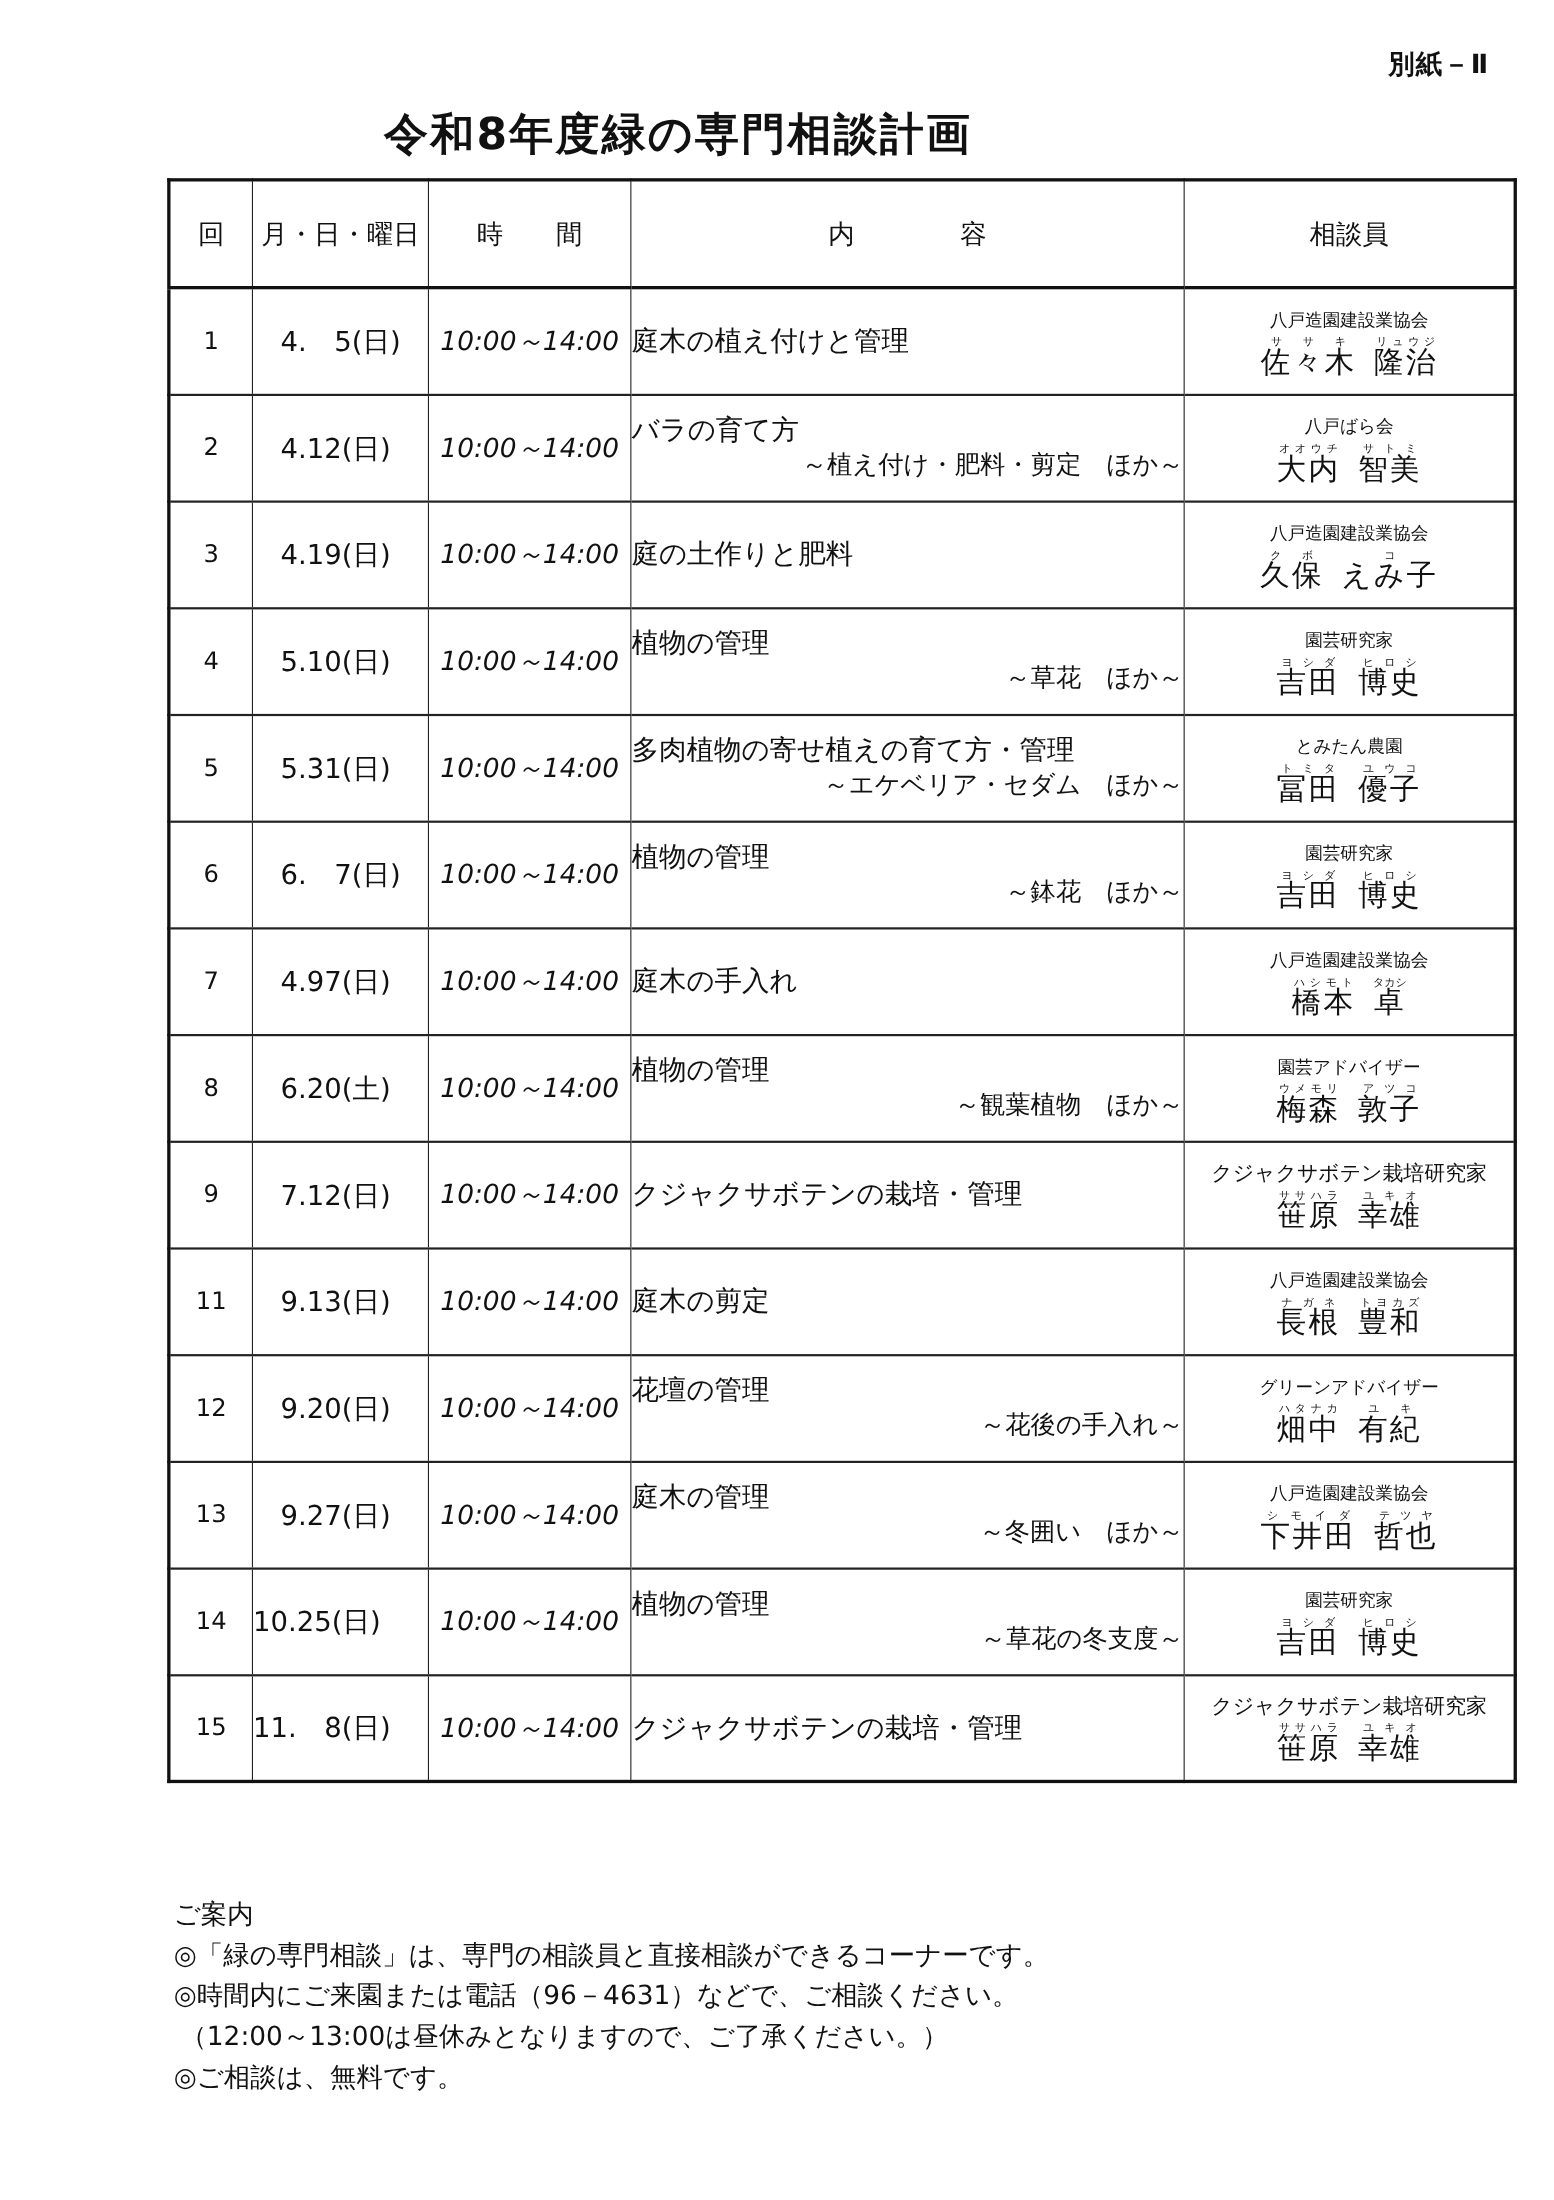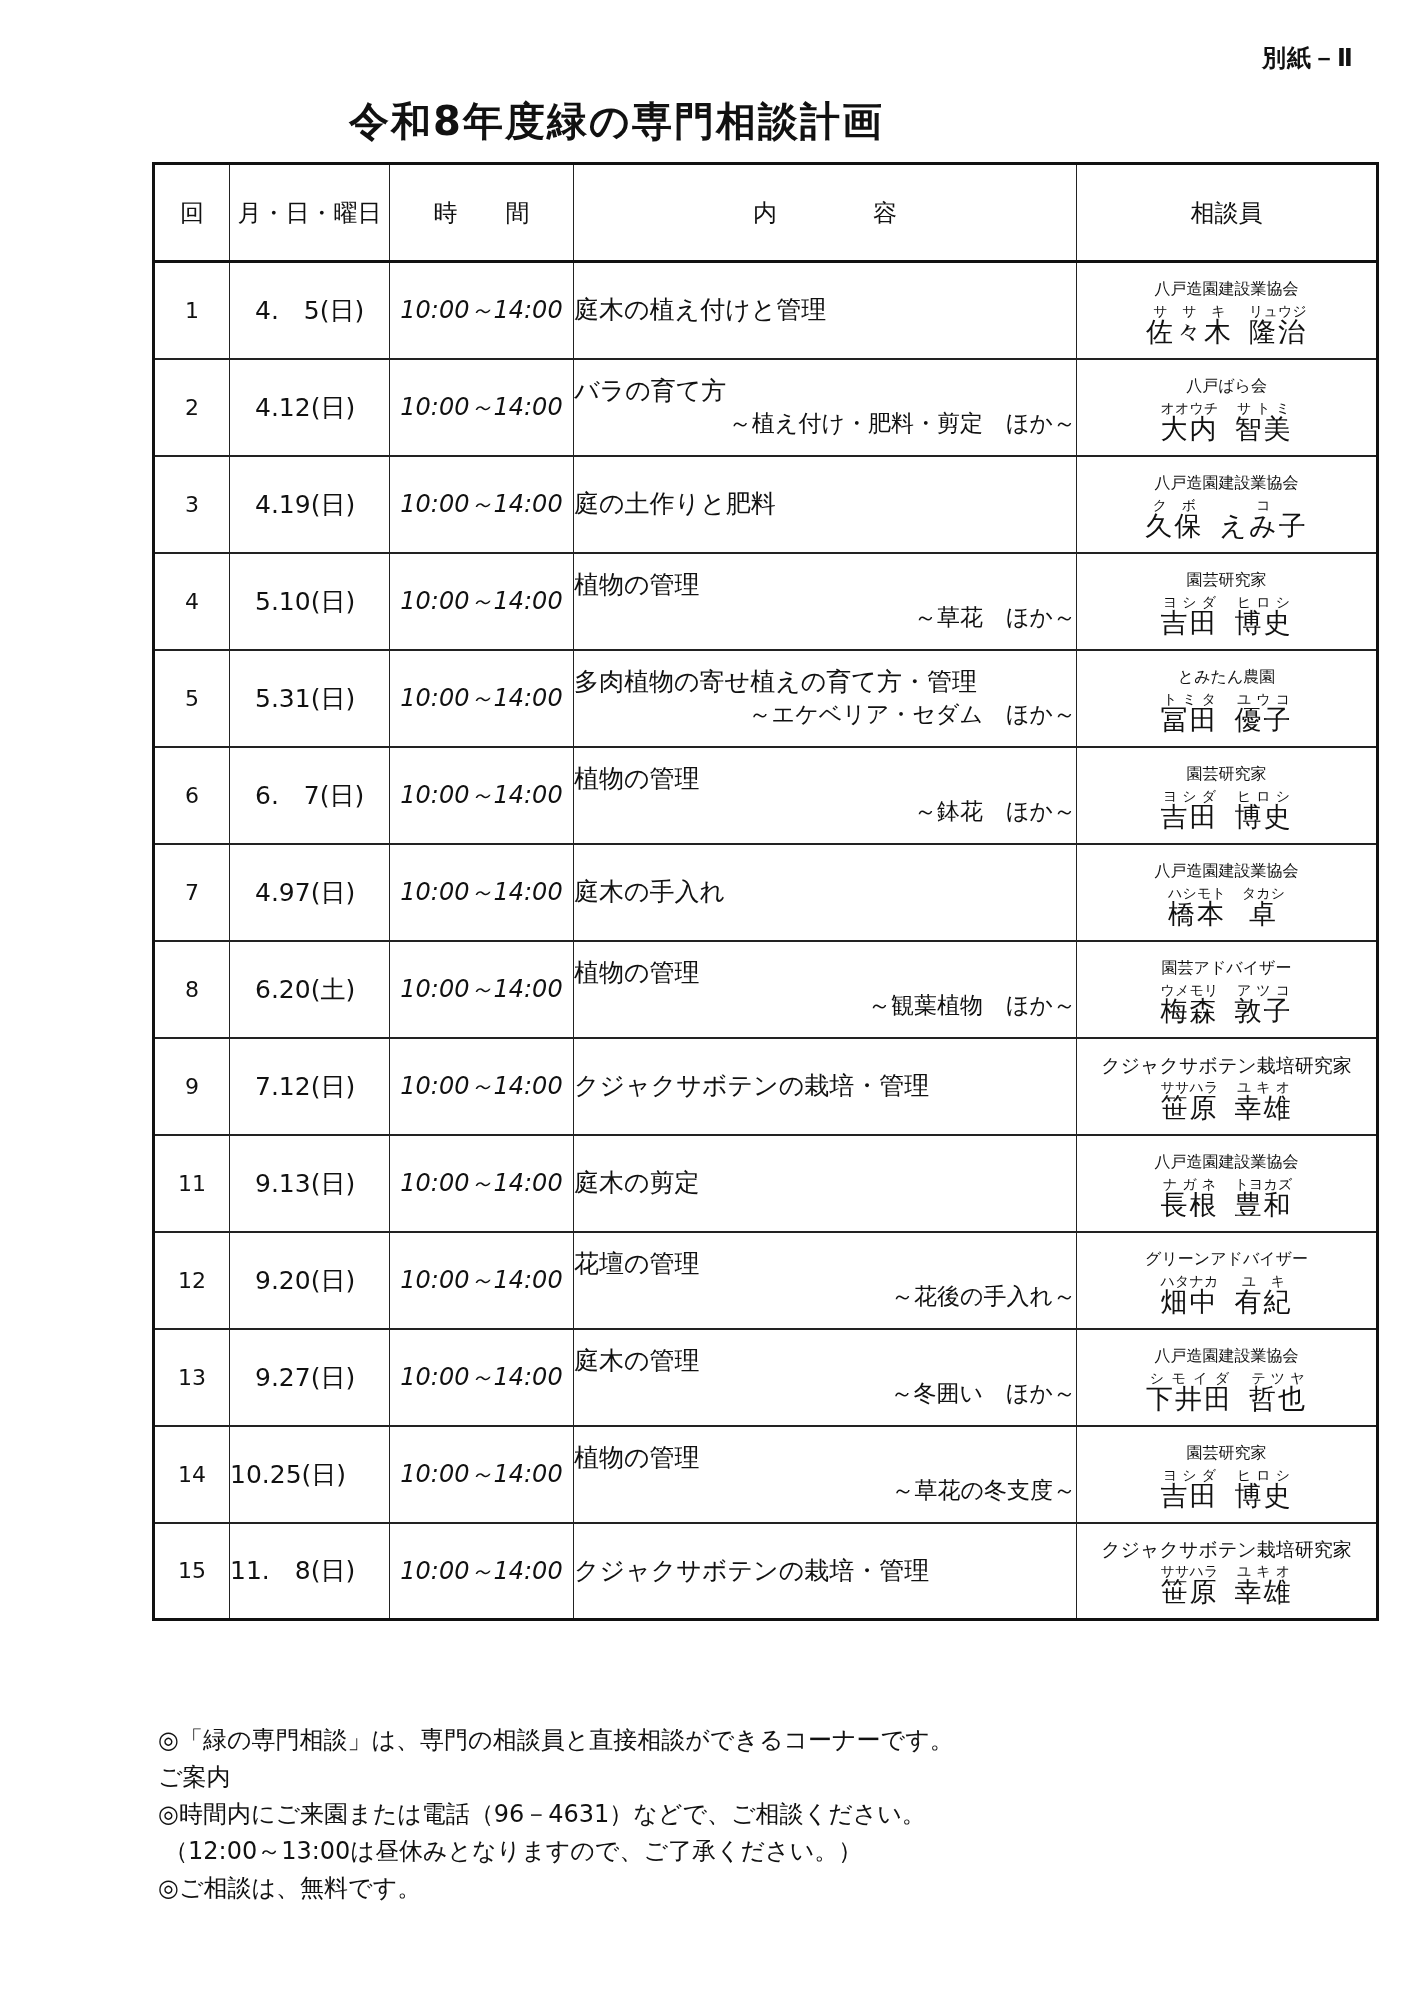--- a/index.html
+++ b/index.html
@@ -17,21 +17,21 @@
     table.plan tbody tr + tr td { border-top:2.5px solid #222; }
     td.no { text-align:center; font-size:22px; }
     td.date { font-size:25px; white-space:pre; text-align:left; padding-left:6px; }
     td.time { font-size:24px; text-align:center; white-space:nowrap;font-style:italic; }
     td.content { font-size:25px; padding-left:22px; vertical-align:middle; line-height:32px; }
     td.content .sub { display:block; padding-left:34px; font-size:23px;text-align:right; }
     td.advisor { text-align:center; vertical-align:middle; }
     .org { display:block; font-size:16px; line-height:30px; }
     .org.small { font-size:19px; }
     .name { display:block; font-size:27px; line-height:30px; letter-spacing:2px; }
-    .name ruby rt { font-size:14px; letter-spacing:0; }
+    .name ruby rt { font-size:10px; letter-spacing:0; }
     .name .gap { display:inline-block; width:16px; }
     .notes { position:absolute; top:1722px; left:158px; font-size:24px; line-height:37px; }
     .notes div { white-space:pre; }
   </style>
 </head>
 <body>
 
 <div class="annex">別紙－Ⅱ</div>
 <div class="title">令和8年度緑の専門相談計画</div>
 
@@ -190,18 +190,18 @@
         <td class="content"><span>クジャクサボテンの栽培・管理</span></td>
         <td class="advisor">
           <span class="org small">クジャクサボテン栽培研究家</span>
           <span class="name"><ruby><span>笹原</span><rt>ササハラ</rt></ruby><span class="gap"></span><ruby><span>幸雄</span><rt>ユキオ</rt></ruby></span>
         </td>
       </tr>
     </tbody>
 </table>
 
 <div class="notes">
+  <div>ご案内</div>
   <div>◎「緑の専門相談」は、専門の相談員と直接相談ができるコーナーです。</div>
-  <div>ご案内</div>
   <div>◎時間内にご来園または電話（96－4631）などで、ご相談ください。</div>
   <div style="padding-left:6px">（12:00～13:00は昼休みとなりますので、ご了承ください。）</div>
   <div>◎ご相談は、無料です。</div>
 </div>
 
 </body></html>

